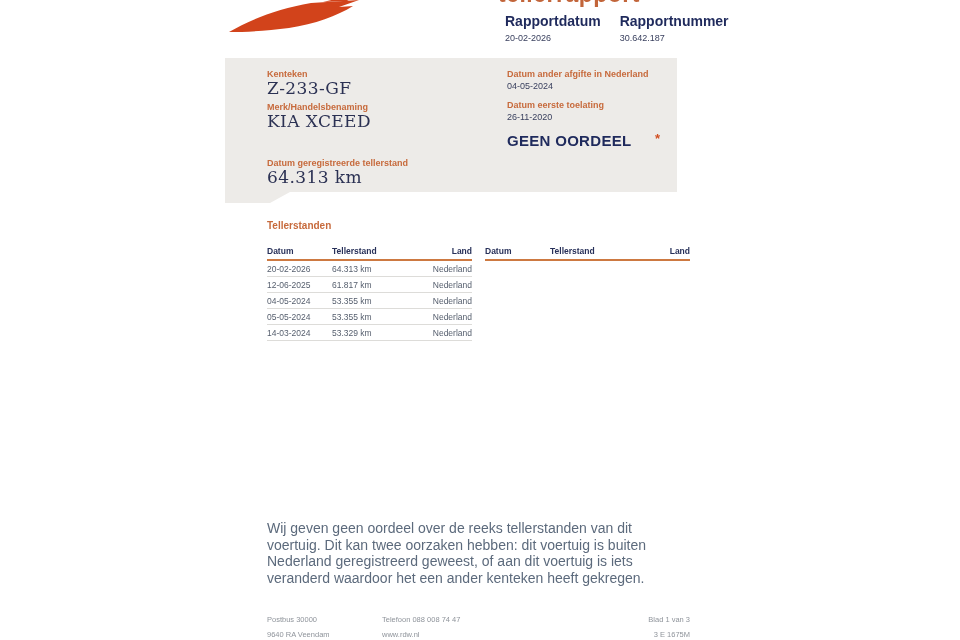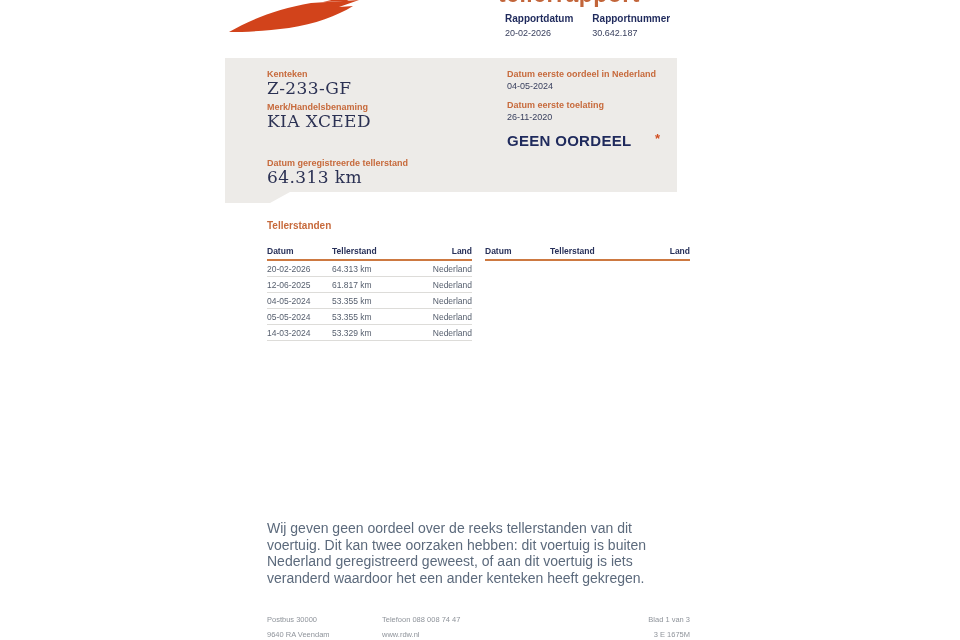--- a/index.html
+++ b/index.html
@@ -11,21 +11,21 @@
   
   .logo-clip { position:absolute; left:227px; top:0; width:140px; height:34px; overflow:hidden; }
   .logo-clip svg { position:absolute; left:0; top:-8px; }
   .title-clip { position:absolute; left:498px; top:0; width:220px; height:7px; overflow:hidden; }
   .title-clip span {
     position:absolute; left:0; top:-19px; font-size:23px; font-weight:bold;
     color:#c2653a; letter-spacing:.5px; white-space:nowrap;
   }
   .report-meta { position:absolute; left:505px; top:13px; display:flex; }
   .meta-block { margin-right:19px; }
-  .meta-label { font-size:10px; font-weight:bold; color:#1f2a5c; }
+  .meta-label { font-size:14px; font-weight:bold; color:#1f2a5c; }
   .meta-val { font-size:9px; color:#3a415f; margin-top:4px; }
   
   .card {
     position:absolute; left:225px; top:58px; width:452px; height:145px;
     background:#edebe8;
     clip-path:polygon(0 0, 452px 0, 452px 134px, 65px 134px, 45px 145px, 0 145px);
     padding-left:8px;
   }
   .card .abs { position:absolute; }
   .lbl-orange { font-size:9px; font-weight:bold; color:#c76a3c; }
@@ -80,21 +80,21 @@
   <div class="card">
     <div class="abs lbl-orange" style="left:42px; top:11px;">Kenteken</div>
     <div class="abs big-val" style="left:42px; top:20px;">Z-233-GF</div>
 
     <div class="abs lbl-orange" style="left:42px; top:44px;">Merk/Handelsbenaming</div>
     <div class="abs big-val" style="left:42px; top:53px;">KIA XCEED</div>
 
     <div class="abs lbl-orange" style="left:42px; top:100px;">Datum geregistreerde tellerstand</div>
     <div class="abs big-val" style="left:42px; top:109px;">64.313 km</div>
 
-    <div class="abs lbl-orange" style="left:282px; top:11px;">Datum eerste oordeel in Nederland</div>
+    <div class="abs lbl-orange" style="left:282px; top:11px;">Datum ander afgifte in Nederland</div>
     <div class="abs small-val" style="left:282px; top:23px;">04-05-2024</div>
 
     <div class="abs lbl-orange" style="left:282px; top:42px;">Datum eerste toelating</div>
     <div class="abs small-val" style="left:282px; top:54px;">26-11-2020</div>
 
     <div class="abs oordeel" style="left:282px; top:74px;">GEEN OORDEEL</div>
     <div class="abs asterisk" style="left:430px; top:73px;">*</div>
   </div>
 
   <div class="tbl-heading">Tellerstanden</div>

